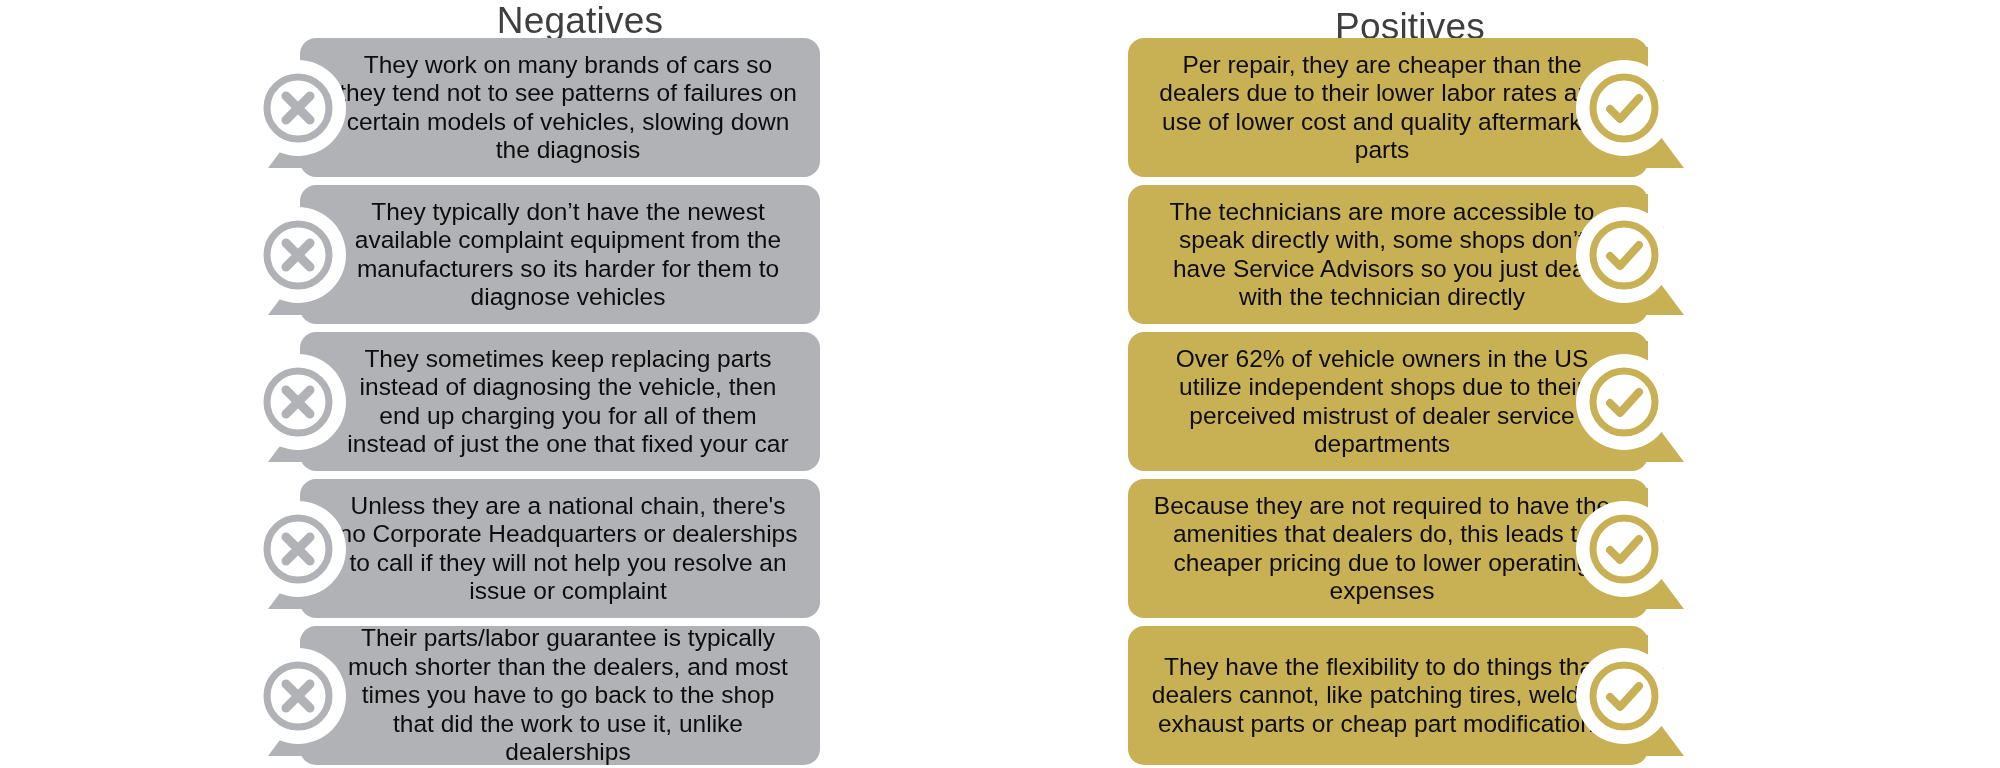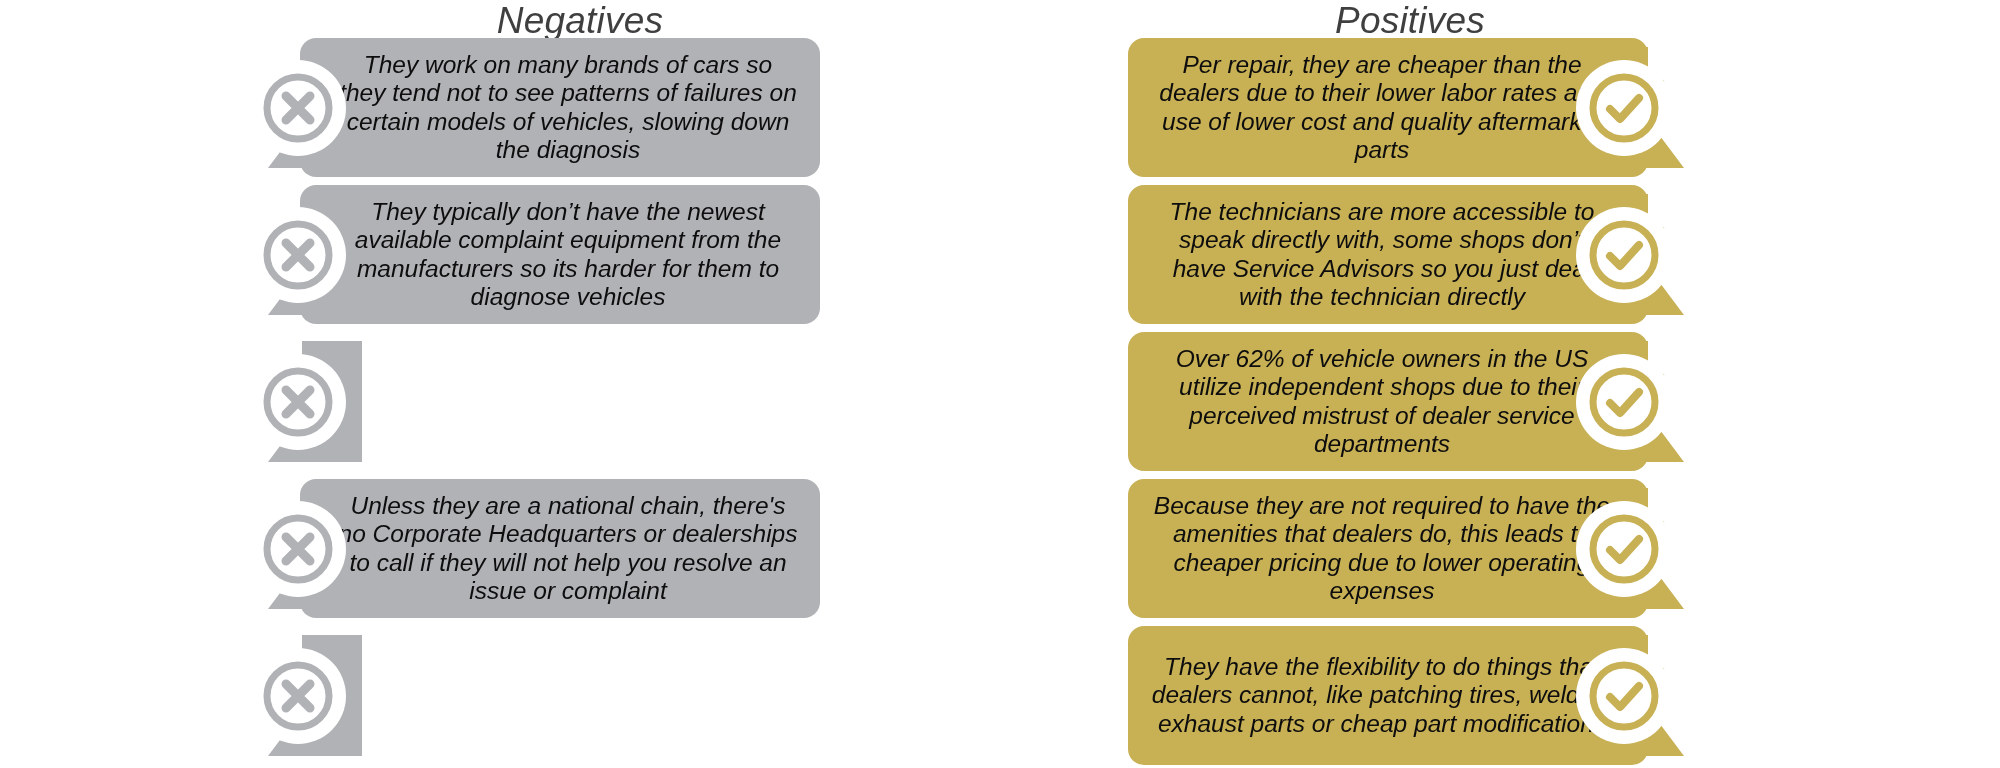--- a/index.html
+++ b/index.html
@@ -4,35 +4,35 @@
 <style>
   html,body{margin:0;padding:0;}
   body{
     width:2000px;height:768px;
     background:#ffffff;
     font-family:"Liberation Sans", sans-serif;
     overflow:hidden;
   }
   .board{
     position:relative;
-    width:2000px;height:768px;font-style:italic;
+    width:2000px;height:768px;
   }
 
   
   .col-title{
     position:absolute;
     font-size:37px;
     color:#3f3f3f;
     font-weight:400;
     letter-spacing:.2px;
     white-space:nowrap;
     text-align:center;
   }
   #title-neg{ left:300px; top:0px; width:560px; }
-  #title-pos{ left:1130px; top:0px; width:560px; }
+  #title-pos{ left:1130px; top:6px; width:560px; }
 
   
   .column{
     position:absolute;
     top:38px;
     width:620px;
   }
   #col-negatives{ left:268px; }
   #col-positives{ left:1128px; }
 
@@ -172,20 +172,23 @@
         <svg viewBox="0 0 76 76">
             <circle cx="38" cy="38" r="31" fill="none" stroke="#b0b2b6" stroke-width="7"></circle>
             <path d="M26 26 L50 50 M50 26 L26 50" stroke="#b0b2b6" stroke-width="9" stroke-linecap="round"></path>
           </svg>
       </div>
     </div>
 
     <div class="row">
       <div class="tail2"></div>
       <div class="tail"></div>
+      <div class="bubble">
+        <div class="bubble-text">They sometimes keep replacing parts instead of diagnosing the vehicle, then end up charging you for all of them instead of just the one that fixed your car</div>
+      </div>
       <div class="notch"></div>
       <div class="icon">
         <svg viewBox="0 0 76 76">
             <circle cx="38" cy="38" r="31" fill="none" stroke="#b0b2b6" stroke-width="7"></circle>
             <path d="M26 26 L50 50 M50 26 L26 50" stroke="#b0b2b6" stroke-width="9" stroke-linecap="round"></path>
           </svg>
       </div>
     </div>
 
     <div class="row">
@@ -199,20 +202,23 @@
         <svg viewBox="0 0 76 76">
             <circle cx="38" cy="38" r="31" fill="none" stroke="#b0b2b6" stroke-width="7"></circle>
             <path d="M26 26 L50 50 M50 26 L26 50" stroke="#b0b2b6" stroke-width="9" stroke-linecap="round"></path>
           </svg>
       </div>
     </div>
 
     <div class="row">
       <div class="tail2"></div>
       <div class="tail"></div>
+      <div class="bubble">
+        <div class="bubble-text">Their parts/labor guarantee is typically much shorter than the dealers, and most times you have to go back to the shop that did the work to use it, unlike dealerships</div>
+      </div>
       <div class="notch"></div>
       <div class="icon">
         <svg viewBox="0 0 76 76">
             <circle cx="38" cy="38" r="31" fill="none" stroke="#b0b2b6" stroke-width="7"></circle>
             <path d="M26 26 L50 50 M50 26 L26 50" stroke="#b0b2b6" stroke-width="9" stroke-linecap="round"></path>
           </svg>
       </div>
     </div>
 
   </div>

